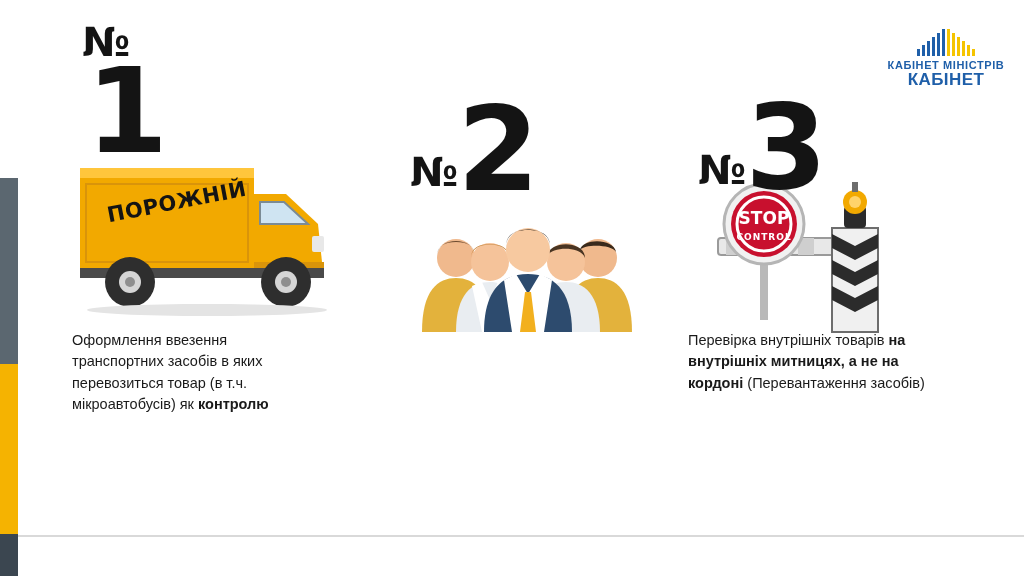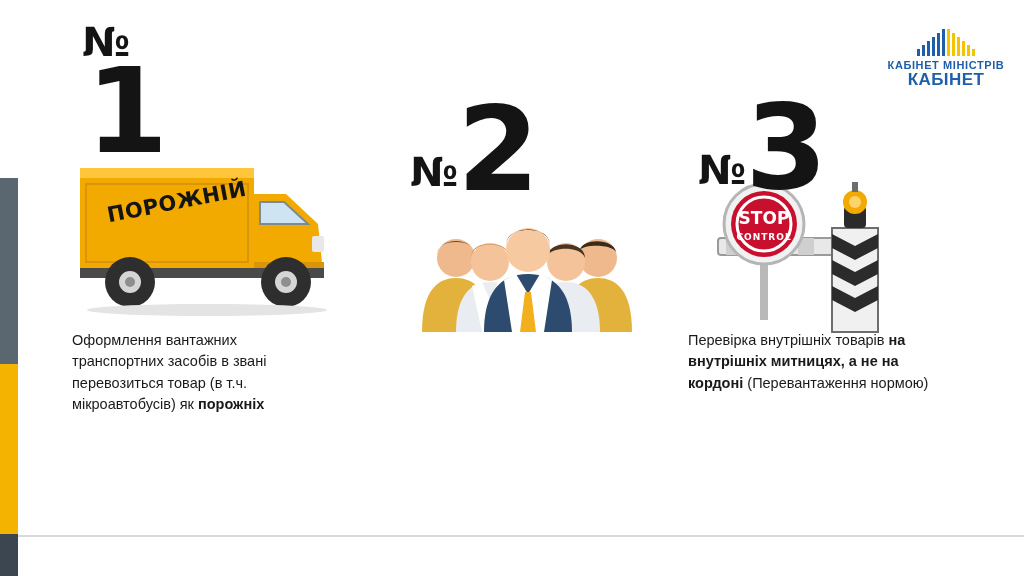--- a/index.html
+++ b/index.html
@@ -223,21 +223,21 @@
     </div>
 
     <div class="num num-1">
       <span class="no">№</span>
       <span class="dg">1</span>
     </div>
 
     <div class="ribbon">ПОРОЖНІЙ</div>
 
     <div class="caption cap-1">
-      <span>Оформлення вантажних транспортних засобів в звані перевозиться товар (в т.ч. мікроавтобусів) як </span><b>порожніх</b>
+      <span>Оформлення ввезення транспортних засобів в яких перевозиться товар (в т.ч. мікроавтобусів) як </span><b>контролю</b>
     </div>
   </div>
 
   <div class="col col-2">
 
     <div class="art">
       <div class="people-wrap">
         <svg width="230" height="150" viewBox="0 0 230 150" xmlns="http://www.w3.org/2000/svg">
 
           <g>
@@ -317,17 +317,17 @@
         </svg>
       </div>
     </div>
 
     <div class="num num-3">
       <span class="no">№</span>
       <span class="dg">3</span>
     </div>
 
     <div class="caption cap-3">
-      <span>Перевірка внутрішніх товарів </span><b>на внутрішніх митницях, а не на кордоні</b><span> (Перевантаження нормою)</span>
+      <span>Перевірка внутрішніх товарів </span><b>на внутрішніх митницях, а не на кордоні</b><span> (Перевантаження засобів)</span>
     </div>
   </div>
 
 </div>
 
 </body></html>

